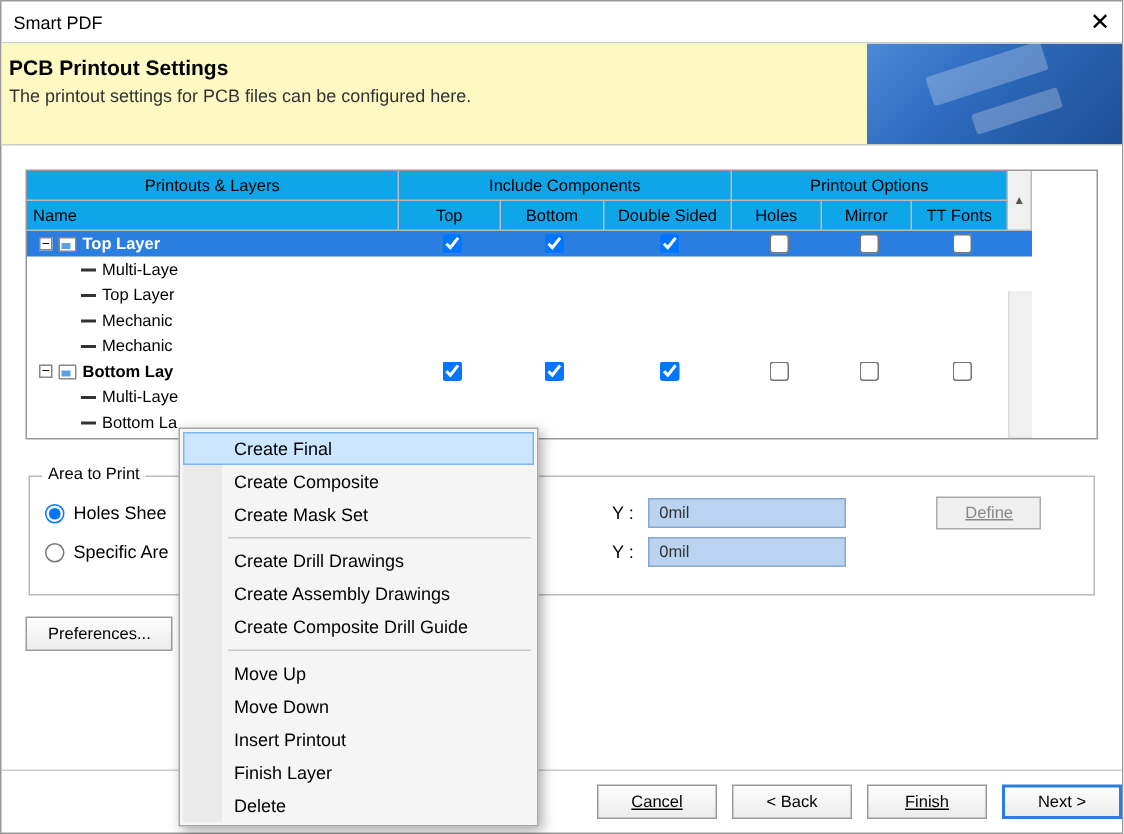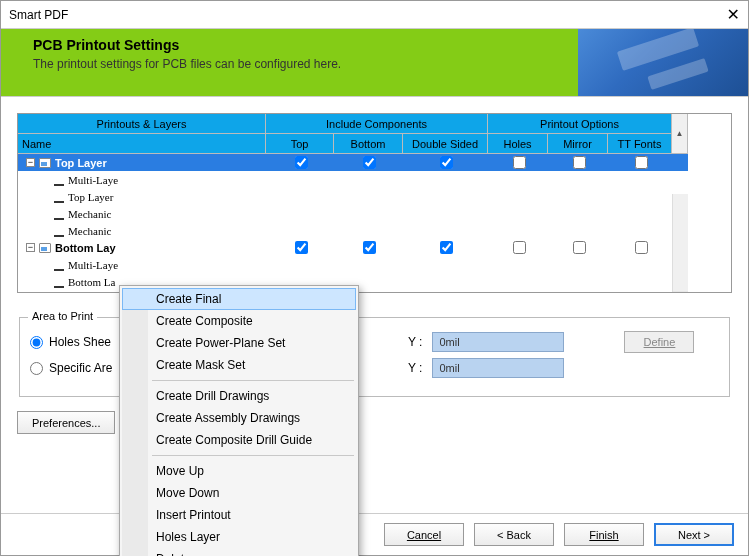--- a/index.html
+++ b/index.html
@@ -18,23 +18,23 @@
     background: #fff;
   }
   .titlebar {
     height: 28px; display: flex; align-items: center;
     padding: 0 8px; border-bottom: 1px solid #ccc;
     justify-content: space-between;
   }
   .close-x { font-size: 16px; cursor: default; }
   .header {
     height: 68px;
-    background: #84cc16;
+    background: #fef9c3;
     position: relative;
-    padding: 8px 16px 0 32px;
+    padding: 8px 16px 0 5px;
     border-bottom: 1px solid #ccc;
     overflow: hidden;
   }
   .header-title { font-weight: bold; font-size: 14px; margin-bottom: 4px; }
   .header-sub { color: #333; }
   .header-art {
     position: absolute; right: 0; top: 0; width: 170px; height: 68px;
     background: linear-gradient(135deg, #4a8ad8 0%, #2f6bbf 40%, #1d4f94 100%);
   }
   .header-art::before, .header-art::after {
@@ -77,21 +77,21 @@
     display: grid;
     grid-template-columns: 248px 68px 69px 85px 60px 60px 64px 16px;
     height: 17px;
     align-items: center;
     font-size: 11px;
   }
   .row.sel { background: #2a7de1; color: #fff; }
   .cell { display:flex; align-items:center; padding-left:2px; height:100%; }
   .cell.chk { justify-content:center; }
   .tree-indent-1 { padding-left: 6px; display:flex; align-items:center; gap:4px; }
-  .tree-indent-2 { padding-left: 36px; display:flex; align-items:flex-end;font-family:Liberation Serif, serif; }
+  .tree-indent-2 { padding-left: 36px; display:flex; align-items:center; }
   .exp { width:9px; height:9px; border:1px solid #888; display:inline-flex; align-items:center; justify-content:center; font-size:9px; line-height:1; background:#fff; color:#000;}
   .layericon { width:12px; height:10px; background:#fff; border:1px solid #888; border-radius:1px; display:inline-block; position:relative;}
   .layericon::after{content:""; position:absolute; width:6px; height:4px; background:#5aa0e6; left:1px; top:3px;}
   .dash { display:inline-block; width:10px; border-top: 2px solid #333; margin-right:4px; margin-left:-2px;}
   input[type=checkbox]{ margin:0; width:13px; height:13px; }
   .scroll-col {
     position:absolute; right:0; top:40px; bottom:0; width:16px;
     background:#f0f0f0; border-left:1px solid #ddd;
   }
   .scroll-col .arrow { position:absolute; left:0; right:0; height:16px; display:flex; align-items:center; justify-content:center; font-size:8px; color:#555; background:#e8e8e8;}
@@ -122,21 +122,21 @@
     border: 1px solid #999; background: linear-gradient(#fdfdfd,#ececec);
     font-size: 11px; display:inline-flex; align-items:center; justify-content:center;
     cursor: default;
     text-align: right;
   }
   .btn.primary { border: 2px solid #2a7de1; padding: 0 12px; font-weight:normal; }
   .pref-btn { margin-top: 14px; }
   .footer {
     height: 42px; border-top: 1px solid #ccc;
     display: flex; align-items: center; justify-content: flex-end;
-    gap: 10px; padding-right: 14px;
+    gap: 10px; padding-right: 0;
   }
   .footer .spacer { flex:1; }
   
   .ctx {
     position: absolute; left: 118px; top: 284px; width: 240px;
     background: #f5f5f5; border: 1px solid #a8a8a8;
     box-shadow: 2px 3px 8px rgba(0,0,0,0.35);
     padding: 2px; z-index: 50;
     font-size: 12px;
   }
@@ -389,28 +389,27 @@
       </button>
     <button class="btn primary">
         <span>Next &gt;</span>
       </button>
   </div>
 
   <div class="ctx">
     <div class="strip"></div>
     <div class="ctx-item hover">Create Final</div>
     <div class="ctx-item">Create Composite</div>
-    <div class="ctx-item">Create Power-Plane Set</div>
     <div class="ctx-item">Create Mask Set</div>
     <div class="ctx-sep"></div>
     <div class="ctx-item">Create Drill Drawings</div>
     <div class="ctx-item">Create Assembly Drawings</div>
     <div class="ctx-item">Create Composite Drill Guide</div>
     <div class="ctx-sep"></div>
     <div class="ctx-item">Move Up</div>
     <div class="ctx-item">Move Down</div>
     <div class="ctx-item">Insert Printout</div>
-    <div class="ctx-item">Holes Layer</div>
+    <div class="ctx-item">Finish Layer</div>
     <div class="ctx-item">Delete</div>
 
   </div>
 
 </div>
 
 </body></html>

